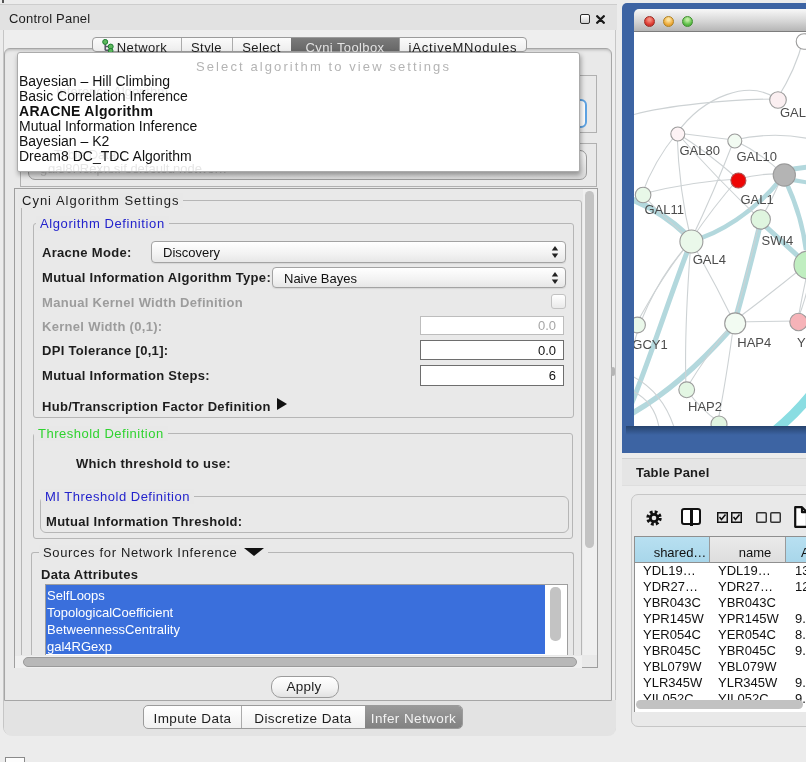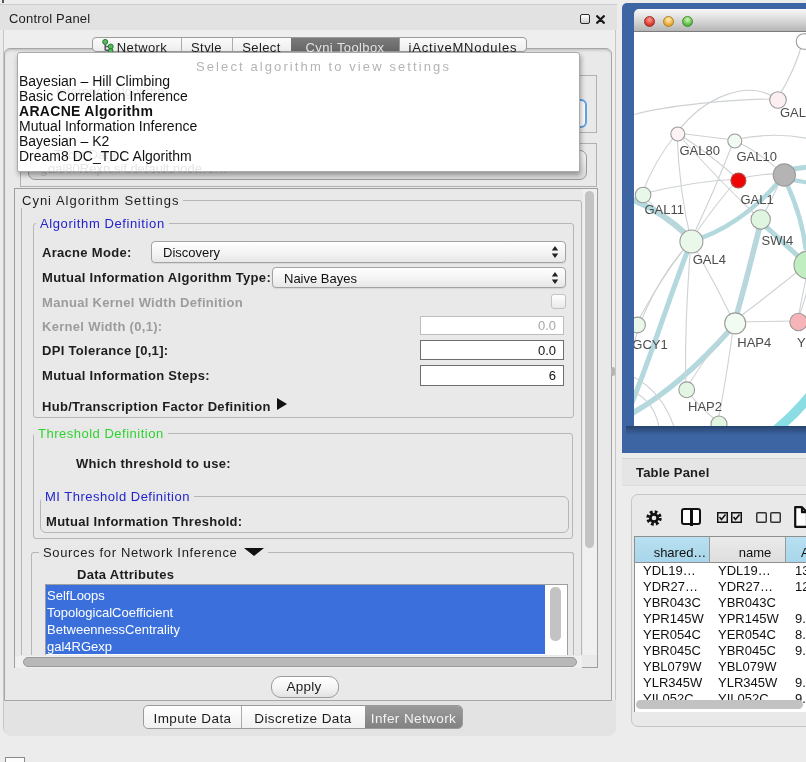--- a/index.html
+++ b/index.html
@@ -106,21 +106,21 @@
   <div class="lbl b" style="left:40px;top:267px;width:176px;text-align:right;">Which threshold to use:</div>
 
   <div class="grp" style="left:25px;top:307px;width:527px;height:35px;border-radius:6px;">
     <span class="gt" style="left:0px;color:#2323cc;letter-spacing:0.5px;">MI Threshold Definition</span>
   </div>
   <div class="lbl b" style="left:31px;top:325px;">Mutual Information Threshold:</div>
 
   <div class="grp" style="left:16px;top:363px;width:541px;height:120px;border-bottom:none;">
     <span class="gt" style="left:7px;color:#1d1d1d;letter-spacing:0.65px;">Sources for Network Inference <span style="display:inline-block;width:0;height:0;border-top:8.5px solid #111;border-left:10px solid transparent;border-right:10px solid transparent;vertical-align:1px;margin-left:2px;"></span></span>
   </div>
-  <div class="lbl b" style="left:26px;top:378px;margin-left:36px;">Data Attributes</div>
+  <div class="lbl b" style="left:26px;top:378px;">Data Attributes</div>
 
   <div class="abs" style="left:30px;top:395px;width:523px;height:71px;background:#fff;border:1px solid #9e9e9e;border-bottom:none;box-sizing:border-box;"></div>
   <div class="abs" style="left:31px;top:396px;width:499px;height:69px;background:#3a6fdc;"></div>
   <div class="abs" style="left:32px;top:398px;font-size:13px;color:#fff;line-height:17px;">SelfLoops<br>TopologicalCoefficient<br>BetweennessCentrality<br>gal4RGexp</div>
   <div class="abs" style="left:535px;top:398px;width:11px;height:54px;background:#c3c3c3;border-radius:5px;"></div>
 </div>
 
 <div class="abs" style="left:583px;top:189px;width:14px;height:466px;background:#f0f0f0;"></div>
 <div class="abs" style="left:585px;top:191px;width:9px;height:357px;background:#c3c3c3;border-radius:5px;"></div>
 

